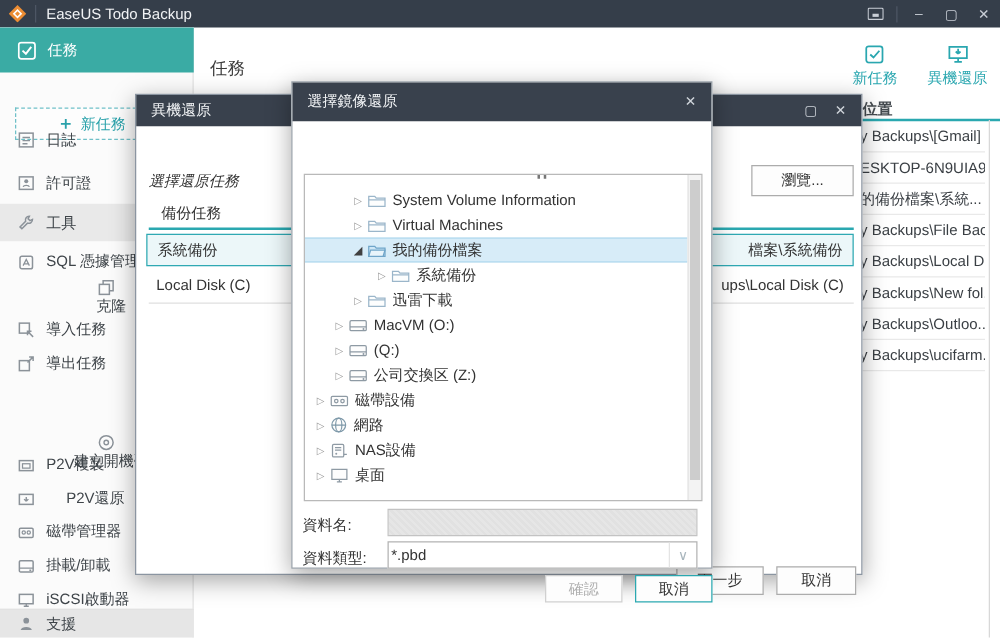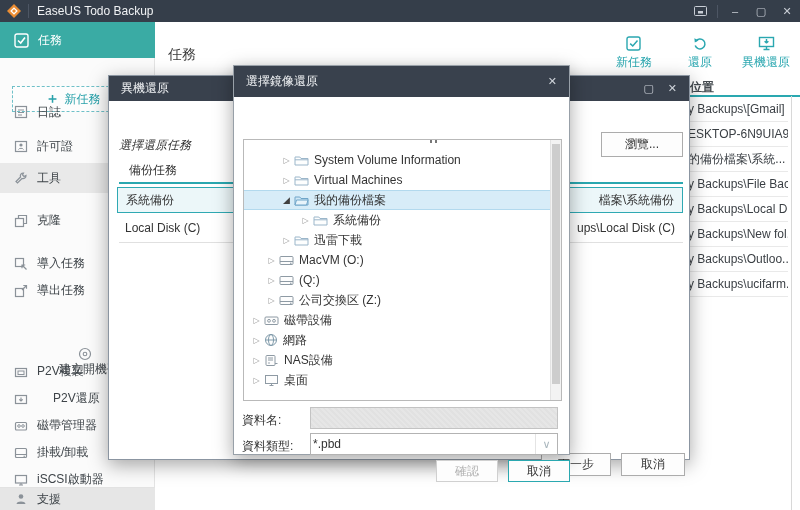--- a/index.html
+++ b/index.html
@@ -156,21 +156,30 @@
   </div>
   <div class="side-row side-gray" style="top:141px;height:30px;">
     <span>
       <svg width="14" height="14" viewBox="0 0 14 14">
           <path d="M9.5 2a3 3 0 0 0-3 4L2 10.5 3.5 12 8 7.5a3 3 0 0 0 4-3l-2 1-1.5-1.5 1-2z" fill="none" stroke="#8b9299" stroke-width="1.2"></path>
         </svg>
     </span>
     <span class="txt">工具</span>
   </div>
 
-  <div class="side-row" style="top:185px;height:27px;">
+  <div class="side-row" style="top:174px;height:27px;">
+    <span>
+      <svg width="14" height="14" viewBox="0 0 14 14">
+          <rect x="2" y="2" width="10" height="10" rx="1.5" fill="none" stroke="#8b9299" stroke-width="1.2"></rect>
+          <path d="M4.5 9.5 7 4.5l2.5 5M5.5 8h3" stroke="#8b9299" fill="none"></path>
+        </svg>
+    </span>
+    <span class="txt">SQL 憑據管理</span>
+  </div>
+  <div class="side-row" style="top:201px;height:27px;flex-direction:column;">
     <span>
       <svg width="14" height="14" viewBox="0 0 14 14">
           <rect x="1.5" y="4.5" width="8" height="8" fill="none" stroke="#8b9299" stroke-width="1.2"></rect>
           <path d="M4.5 4.5v-3h8v8h-3" fill="none" stroke="#8b9299" stroke-width="1.2"></path>
         </svg>
     </span>
     <span class="txt">克隆</span>
   </div>
   <div class="side-row" style="top:228px;height:27px;">
     <span>
@@ -261,29 +270,20 @@
 
 <div class="abs toolbar">
   <div class="tool-btn">
     <span>
       <svg width="16" height="15" viewBox="0 0 16 15">
           <rect x="1" y="1" width="13" height="13" rx="2" fill="none" stroke="#2aa7b0" stroke-width="1.4"></rect>
           <polyline points="4.2,7.6 6.8,10 11.5,4.6" fill="none" stroke="#2aa7b0" stroke-width="1.5"></polyline>
         </svg>
     </span>
     <span>新任務</span>
-  </div>
-  <div class="tool-btn">
-    <span>
-      <svg width="16" height="15" viewBox="0 0 16 15">
-          <path d="M3.2 9.5a5 5 0 1 0 .6-4.4" fill="none" stroke="#2aa7b0" stroke-width="1.5"></path>
-          <polygon points="2.4,2.2 2.8,6.4 6.6,4.6" fill="#2aa7b0"></polygon>
-        </svg>
-    </span>
-    <span>還原</span>
   </div>
   <div class="tool-btn">
     <span>
       <svg width="17" height="15" viewBox="0 0 17 15">
           <rect x="1.5" y="1.5" width="14" height="9" fill="none" stroke="#2aa7b0" stroke-width="1.4"></rect>
           <path d="M8.5 3v4m0 0L6.6 5.2M8.5 7l1.9-1.8M5.5 13.5h6M8.5 10.5v3" fill="none" stroke="#2aa7b0" stroke-width="1.4"></path>
         </svg>
     </span>
     <span>異機還原</span>
   </div>

